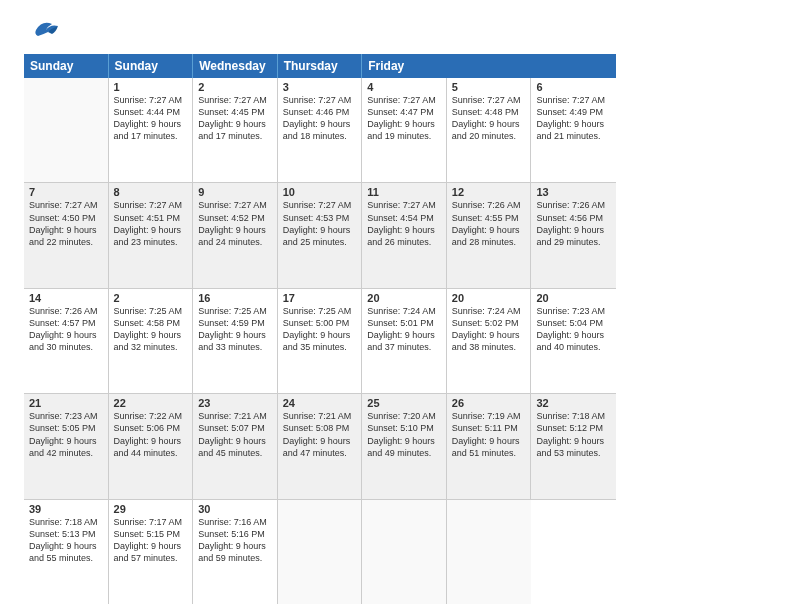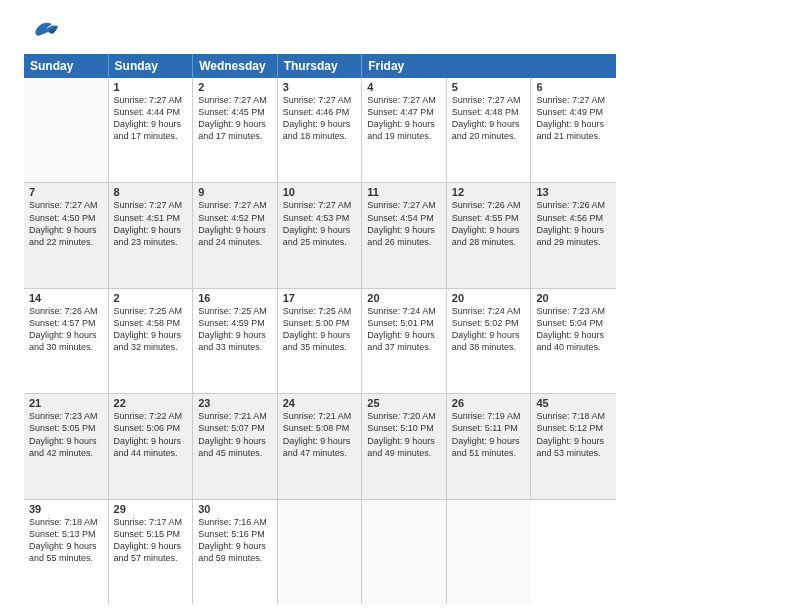--- a/index.html
+++ b/index.html
@@ -326,21 +326,21 @@
 and 49 minutes.</div>
           </div>
           <div class="cal-cell shaded">
             <span class="day-num">26</span>
             <div class="cell-text" style="white-space: pre-line;">Sunrise: 7:19 AM
 Sunset: 5:11 PM
 Daylight: 9 hours
 and 51 minutes.</div>
           </div>
           <div class="cal-cell shaded">
-            <span class="day-num">45</span>
+            <span class="day-num">32</span>
             <div class="cell-text" style="white-space: pre-line;">Sunrise: 7:18 AM
 Sunset: 5:12 PM
 Daylight: 9 hours
 and 53 minutes.</div>
           </div>
         </div>
         <div class="cal-row">
           <div class="cal-cell">
             <span class="day-num">39</span>
             <div class="cell-text" style="white-space: pre-line;">Sunrise: 7:18 AM

